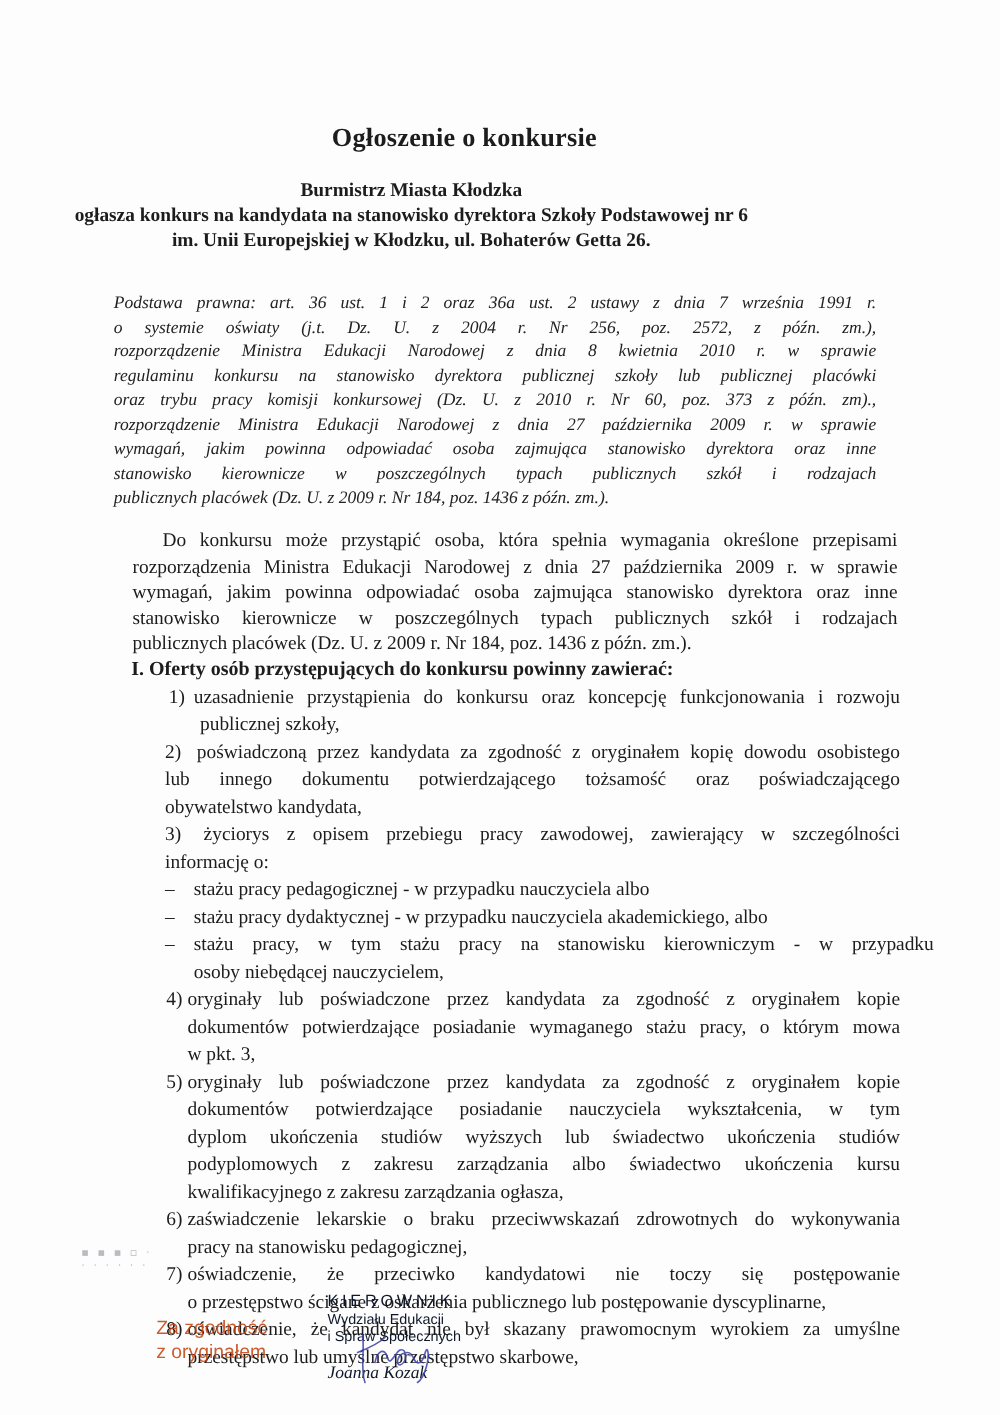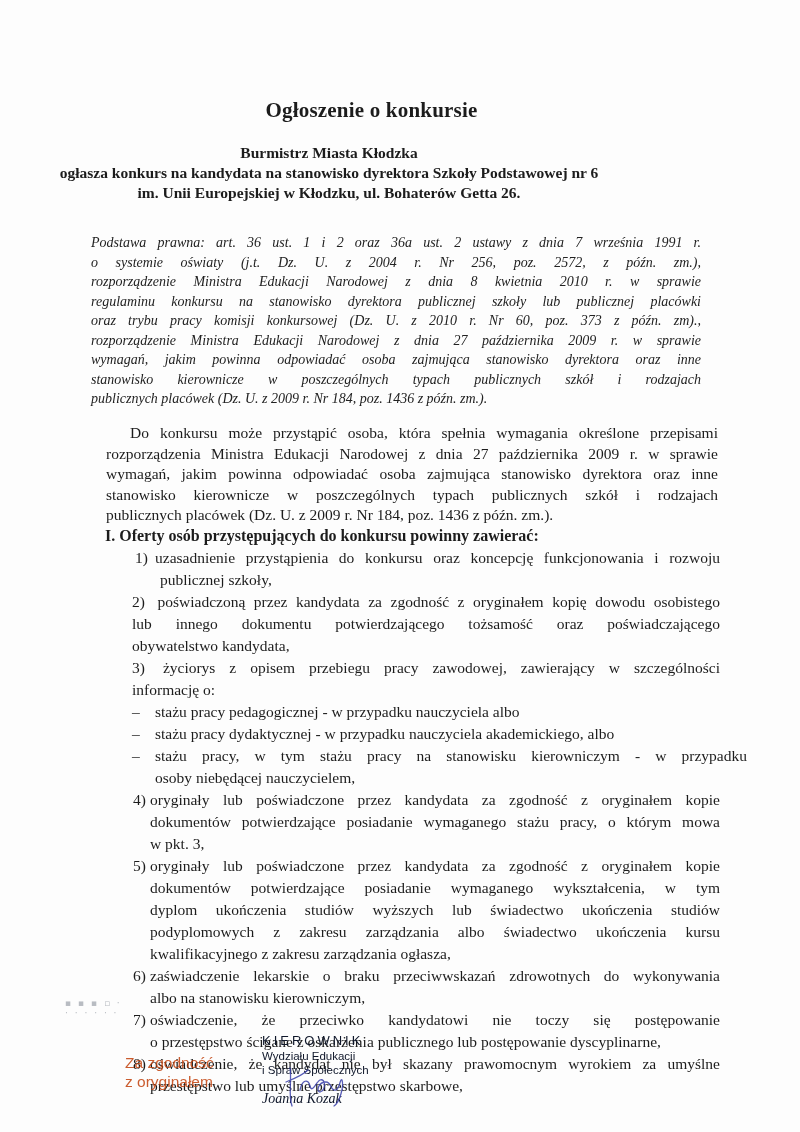--- a/index.html
+++ b/index.html
@@ -135,30 +135,30 @@
     <div class="item ih">
       <span class="num">4)</span>
       <span class="line">oryginały lub poświadczone przez kandydata za zgodność z oryginałem kopie</span>
       <span class="line">dokumentów potwierdzające posiadanie wymaganego stażu pracy, o którym mowa</span>
       <span class="line last">w pkt. 3,</span>
     </div>
 
     <div class="item ih">
       <span class="num">5)</span>
       <span class="line">oryginały lub poświadczone przez kandydata za zgodność z oryginałem kopie</span>
-      <span class="line">dokumentów potwierdzające posiadanie wymaganego wykształcenia, w tym</span>
+      <span class="line">dokumentów potwierdzające posiadanie nauczyciela wykształcenia, w tym</span>
       <span class="line">dyplom ukończenia studiów wyższych lub świadectwo ukończenia studiów</span>
       <span class="line">podyplomowych z zakresu zarządzania albo świadectwo ukończenia kursu</span>
       <span class="line last">kwalifikacyjnego z zakresu zarządzania ogłasza,</span>
     </div>
 
     <div class="item ih">
       <span class="num">6)</span>
       <span class="line">zaświadczenie lekarskie o braku przeciwwskazań zdrowotnych do wykonywania</span>
-      <span class="line last">albo na stanowisku kierowniczym,</span>
+      <span class="line last">pracy na stanowisku pedagogicznej,</span>
     </div>
 
     <div class="item ih">
       <span class="num">7)</span>
       <span class="line">oświadczenie, że przeciwko kandydatowi nie toczy się postępowanie</span>
       <span class="line last">o przestępstwo ścigane z oskarżenia publicznego lub postępowanie dyscyplinarne,</span>
     </div>
 
     <div class="item ih">
       <span class="num">8)</span>

